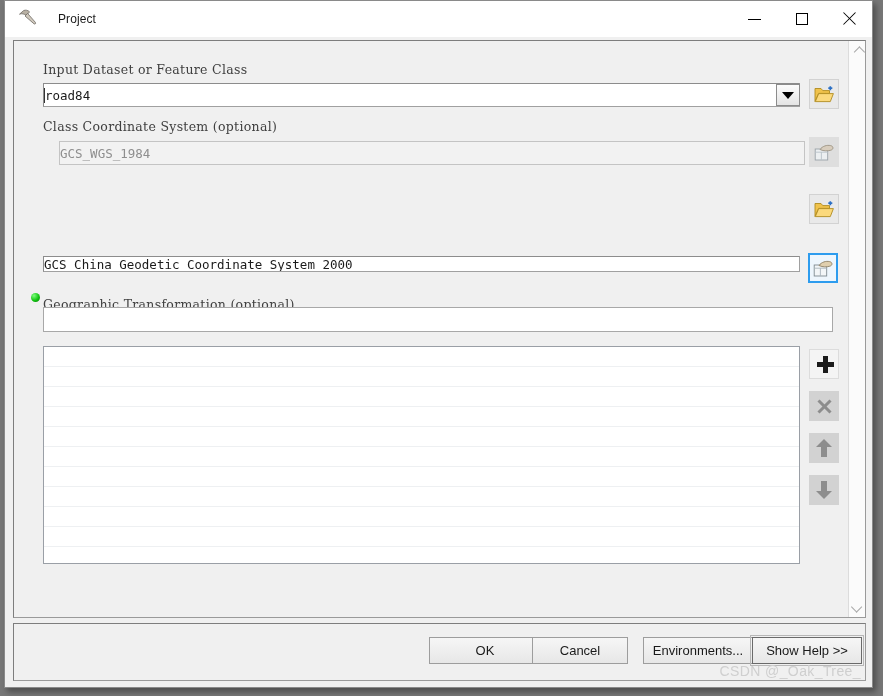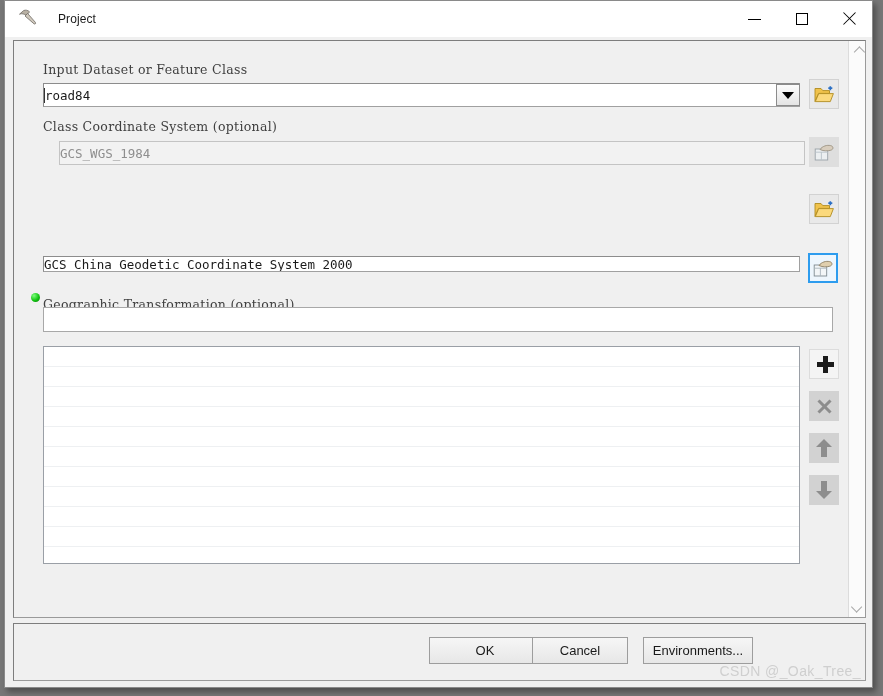--- a/index.html
+++ b/index.html
@@ -432,16 +432,17 @@
       <div class="sb-arrow down">
         <span class="chev down"></span>
       </div>
     </div>
   </div>
 
   <div id="btnbar">
     <div class="dlgbtn" style="left:415px; top:13px; width:112px;">OK</div>
     <div class="dlgbtn" style="left:518px; top:13px; width:96px;">Cancel</div>
     <div class="dlgbtn" style="left:621px; top:13px; width:110px;margin-left:8px;">Environments...</div>
+    <div class="dlgbtn default" style="left:738px; top:13px; width:110px;">Show Help &gt;&gt;</div>
     <div id="watermark">CSDN @_Oak_Tree_</div>
   </div>
 
 </div>
 
 </body></html>

